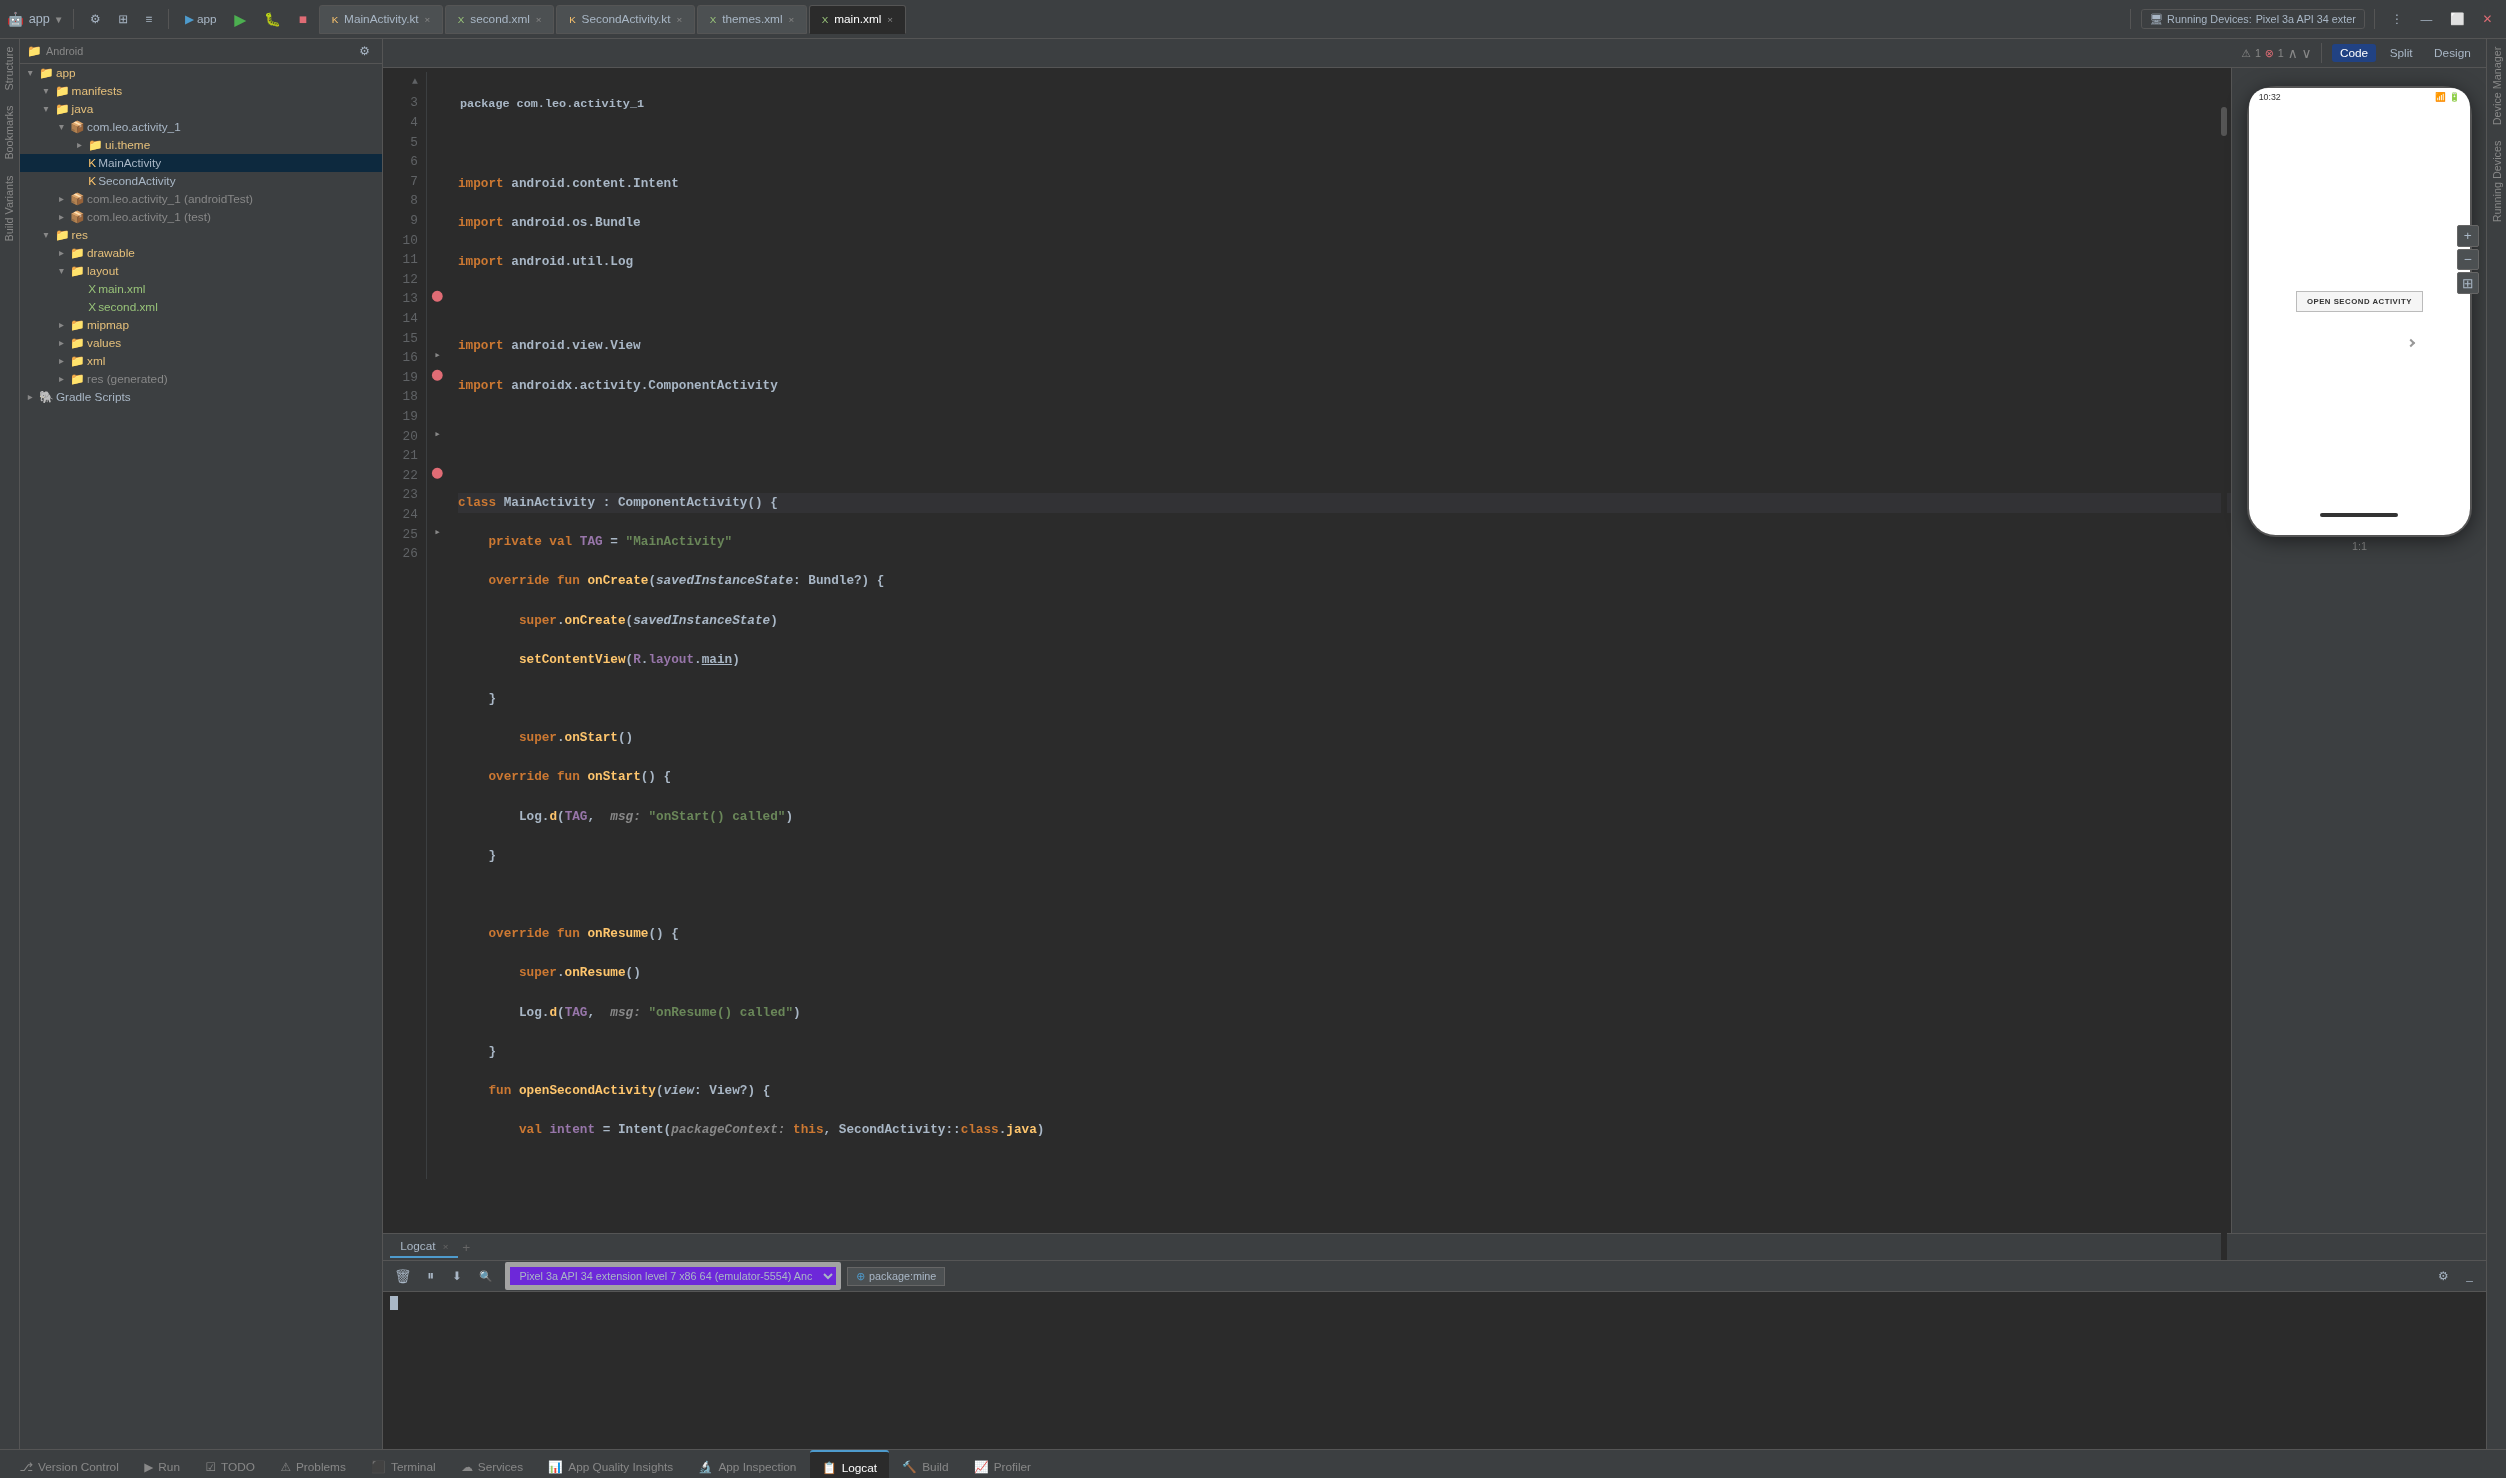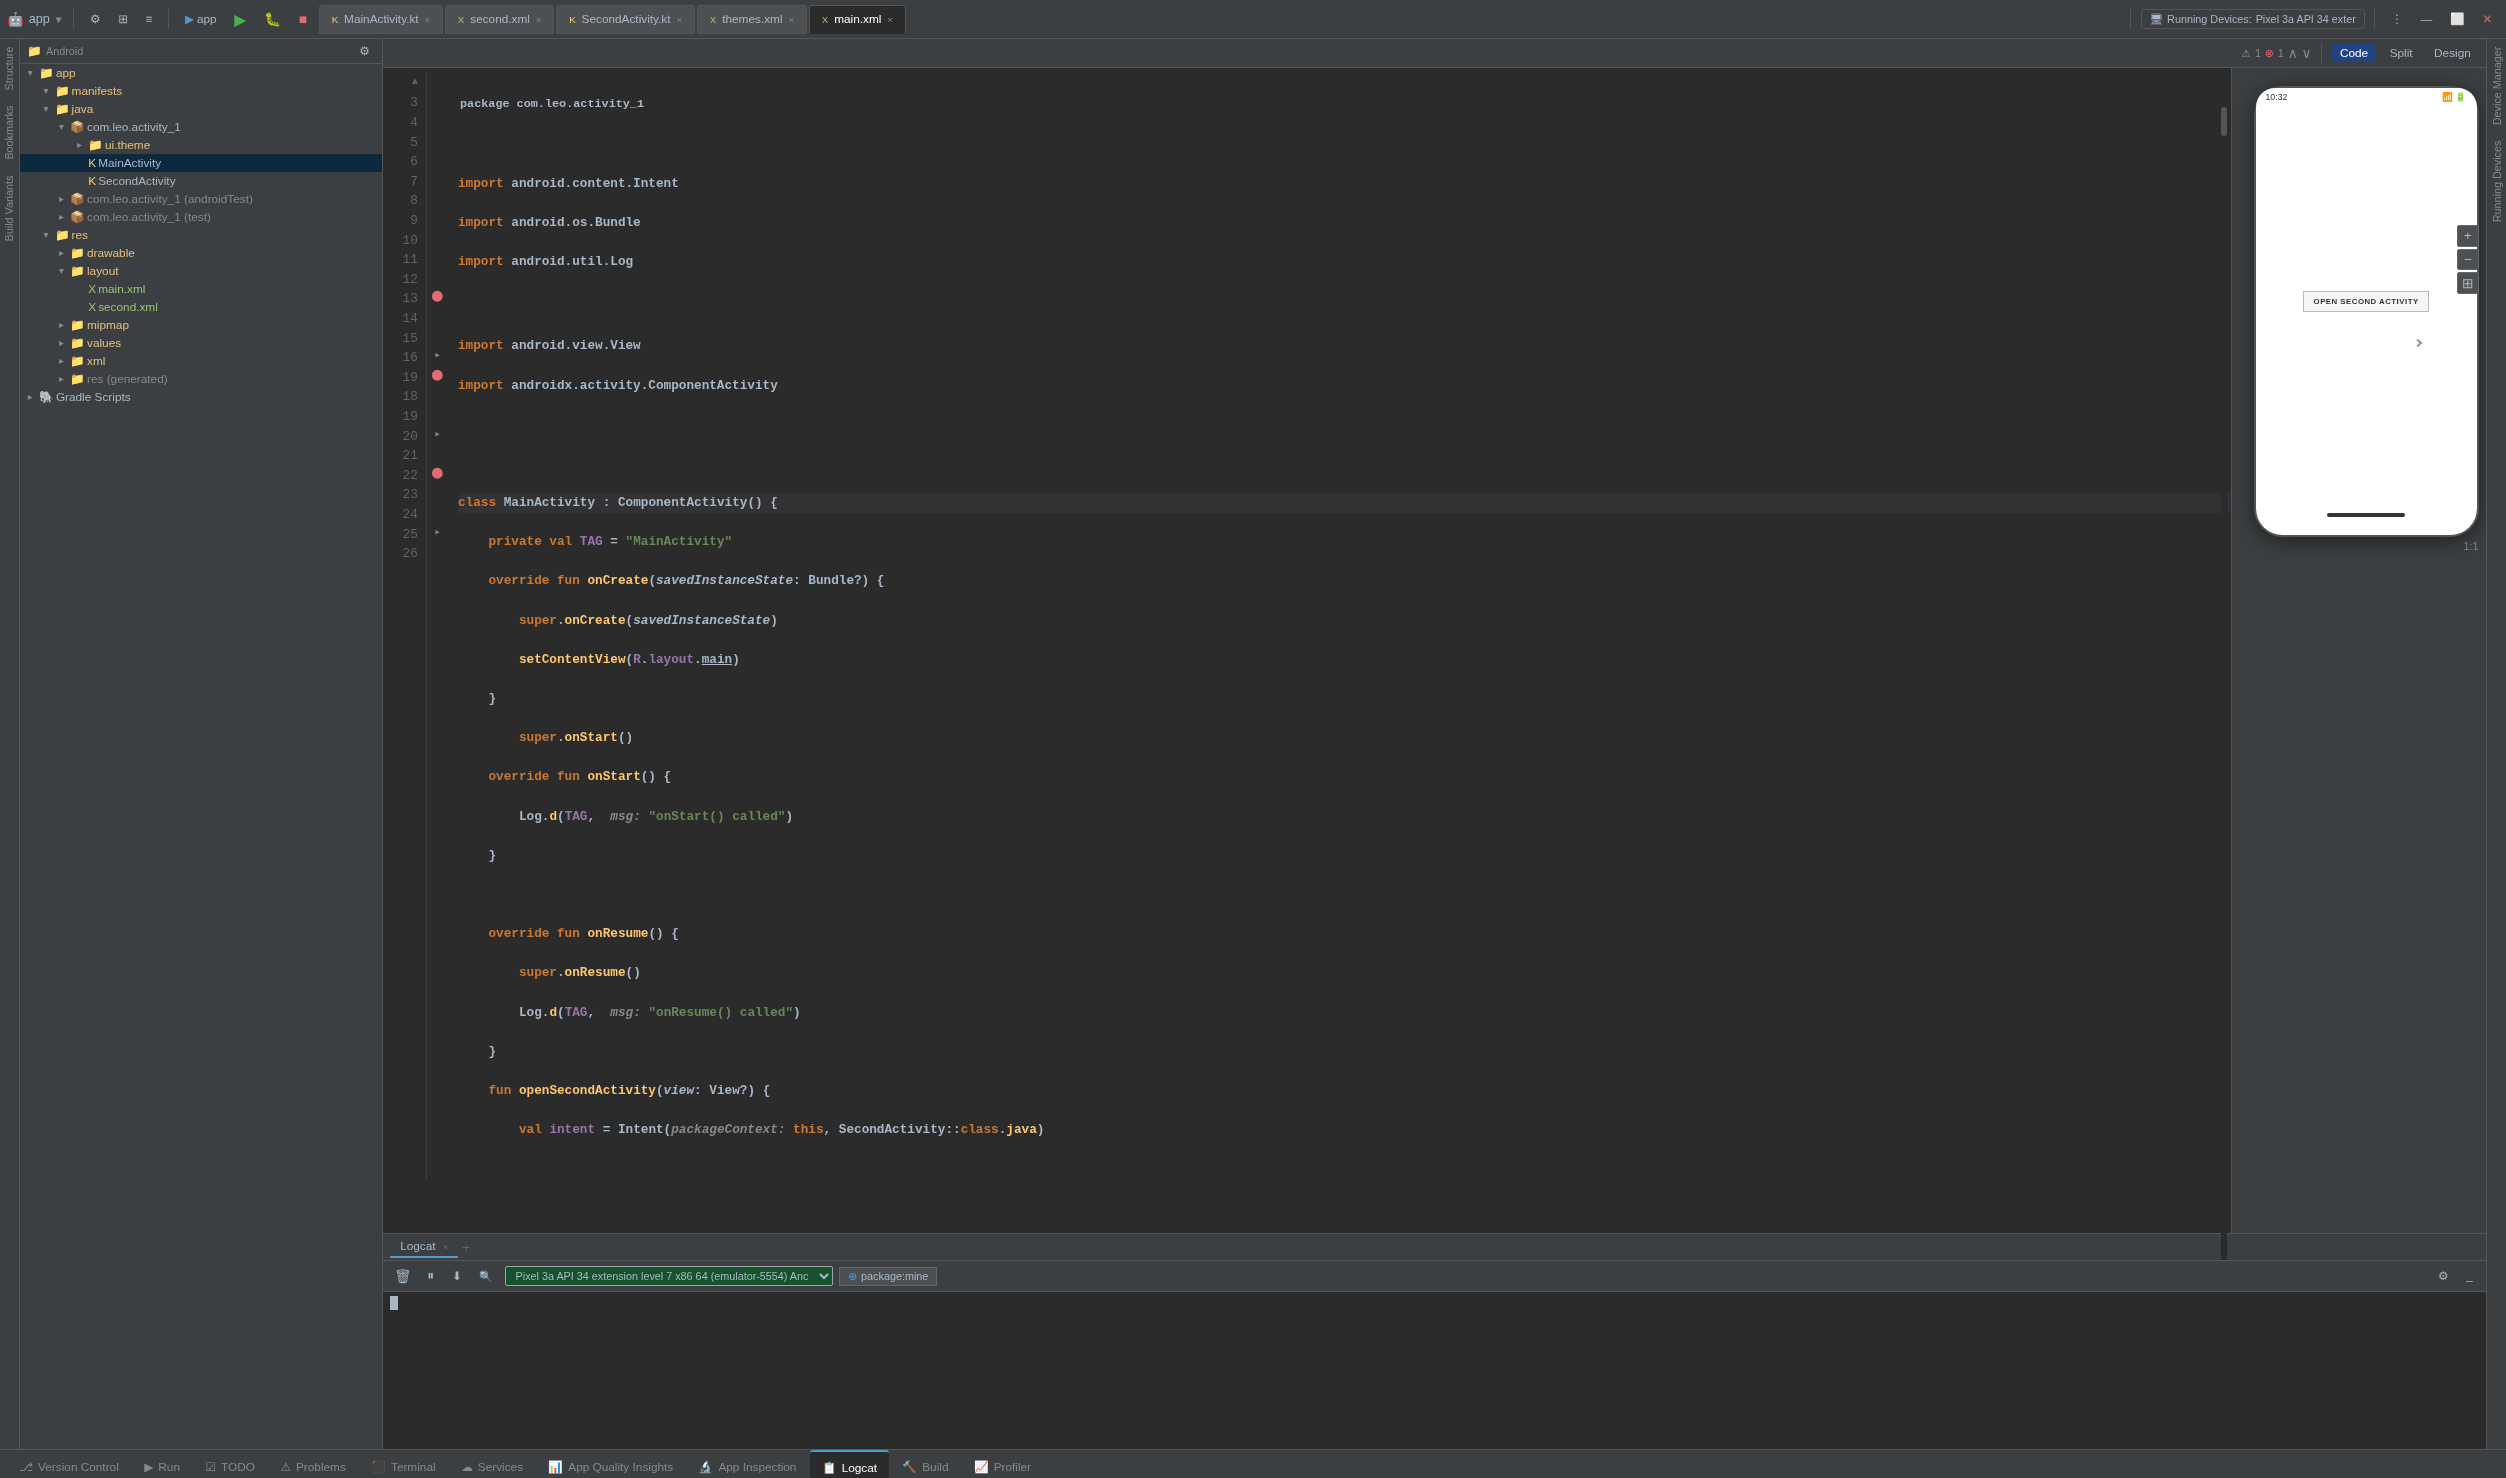--- a/index.html
+++ b/index.html
@@ -310,22 +310,22 @@
     #logcat-toolbar {
       height: 31px;
       background: #3c3f41;
       display: flex;
       align-items: center;
       padding: 0 7.8px;
       border-bottom: 1px solid #555;
       gap: 5.9px;
     }
     .logcat-device-select {
-      background: #14532d;
-      border: 1px solid #a3a3a3;
+      background: #6d28d9;
+      border: 5px solid #a3a3a3;
       color: #a9b7c6;
       padding: 2px 5.9px;
       font-size: 10.8px;
       border-radius: 2px;
       cursor: pointer;
     }
     #logcat-content {
       flex: 1;
       background: #2b2b2b;
       padding: 3.9px 7.8px;
@@ -696,21 +696,21 @@
 <div style="height:19.6px;">    <span class="kw">fun</span> <span class="fn">openSecondActivity</span><span style="color:#a9b7c6">(</span><span class="param">view</span><span style="color:#a9b7c6">:</span> <span class="cls">View</span><span style="color:#a9b7c6">?) {</span></div>
 <div style="height:19.6px;">        <span class="kw">val</span> <span class="field">intent</span> <span style="color:#a9b7c6">= </span><span class="cls">Intent</span><span style="color:#a9b7c6">(</span><span style="color:#888; font-style:italic;">packageContext:</span> <span class="kw">this</span><span style="color:#a9b7c6">,</span> <span class="cls">SecondActivity</span><span style="color:#a9b7c6">::</span><span class="kw">class</span><span style="color:#a9b7c6">.</span><span style="color:#ffc66d">java</span><span style="color:#a9b7c6">)</span></div>
           </div>
         </div>
 
         <div style="position:absolute; right:279px; top:78px; width:5.9px; height:80%; background:#2b2b2b;">
           <div style="width:5.9px; height:29px; background:#555; border-radius:2.9px; position:relative; top:29px;"></div>
         </div>
       </div>
 
-      <div id="device-panel" style="width:255px; background:#3c3f41; border-left:1px solid #555; display:flex; flex-direction:column; align-items:flex-end; padding:7.8px; flex-shrink:0; position:relative;">
+      <div id="device-panel" style="width:255px; background:#3c3f41; border-left:1px solid #555; display:flex; flex-direction:column; align-items:center; padding:7.8px; flex-shrink:0; position:relative;">
         <div class="device-frame">
           <div class="device-status-bar">
             <span>10:32</span>
             <span>📶 🔋</span>
           </div>
           <div class="device-screen">
             <button class="open-second-btn">OPEN SECOND ACTIVITY</button>
 
             <div style="position:absolute; top:60%; left:72%; width:5.9px; height:5.9px; border-top:2px solid #999; border-right:2px solid #999; transform:rotate(45deg);"></div>
           </div>

